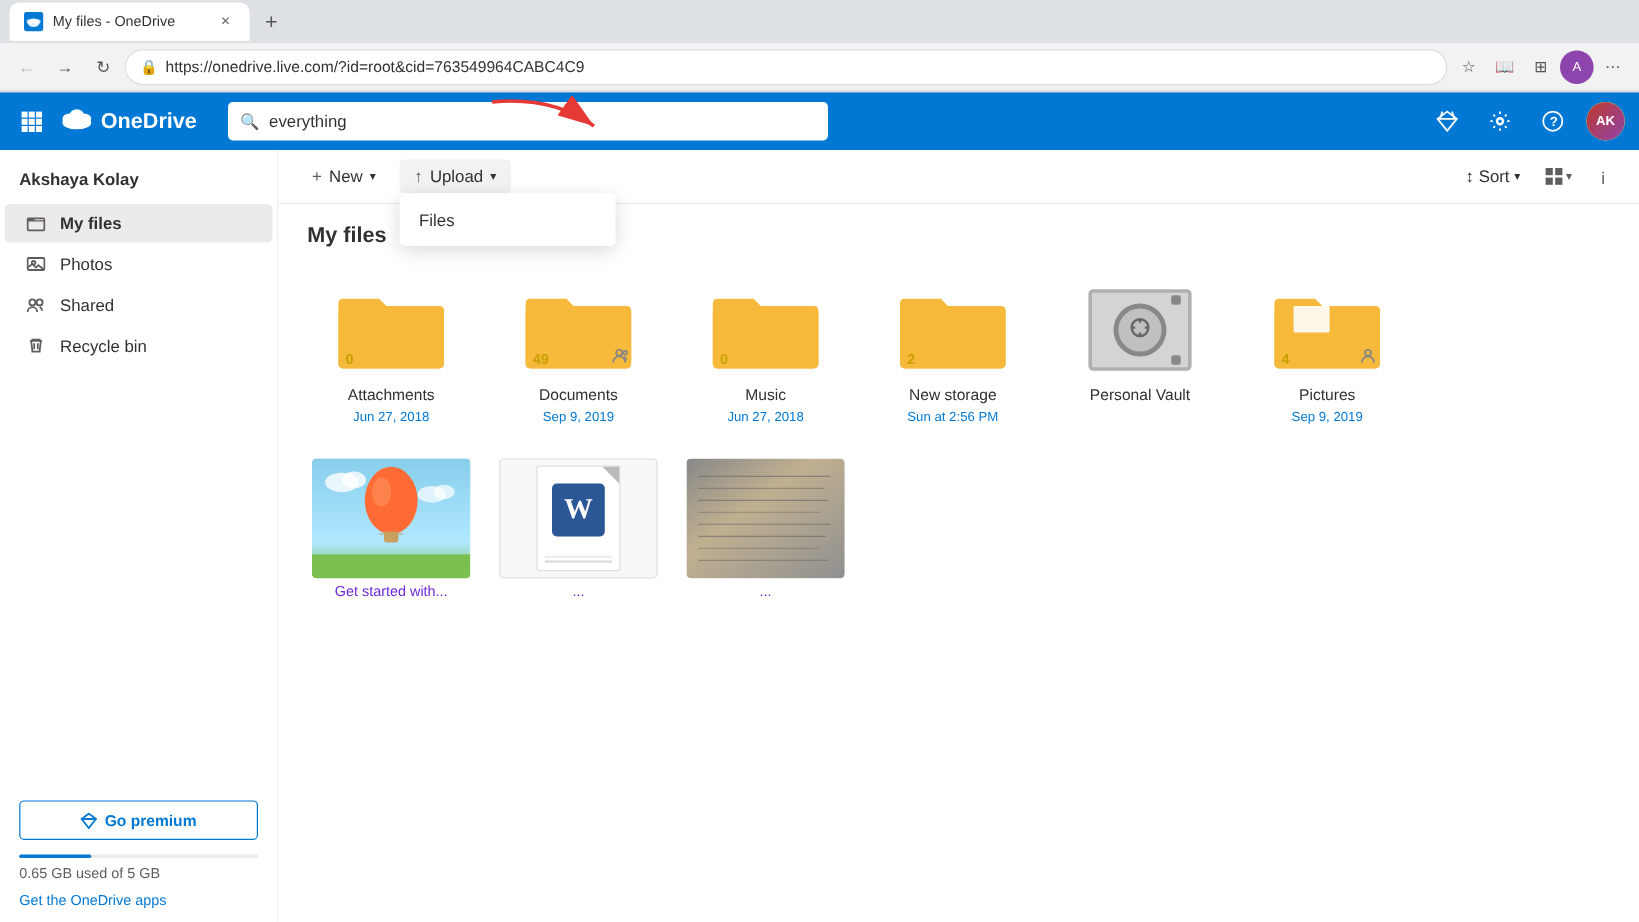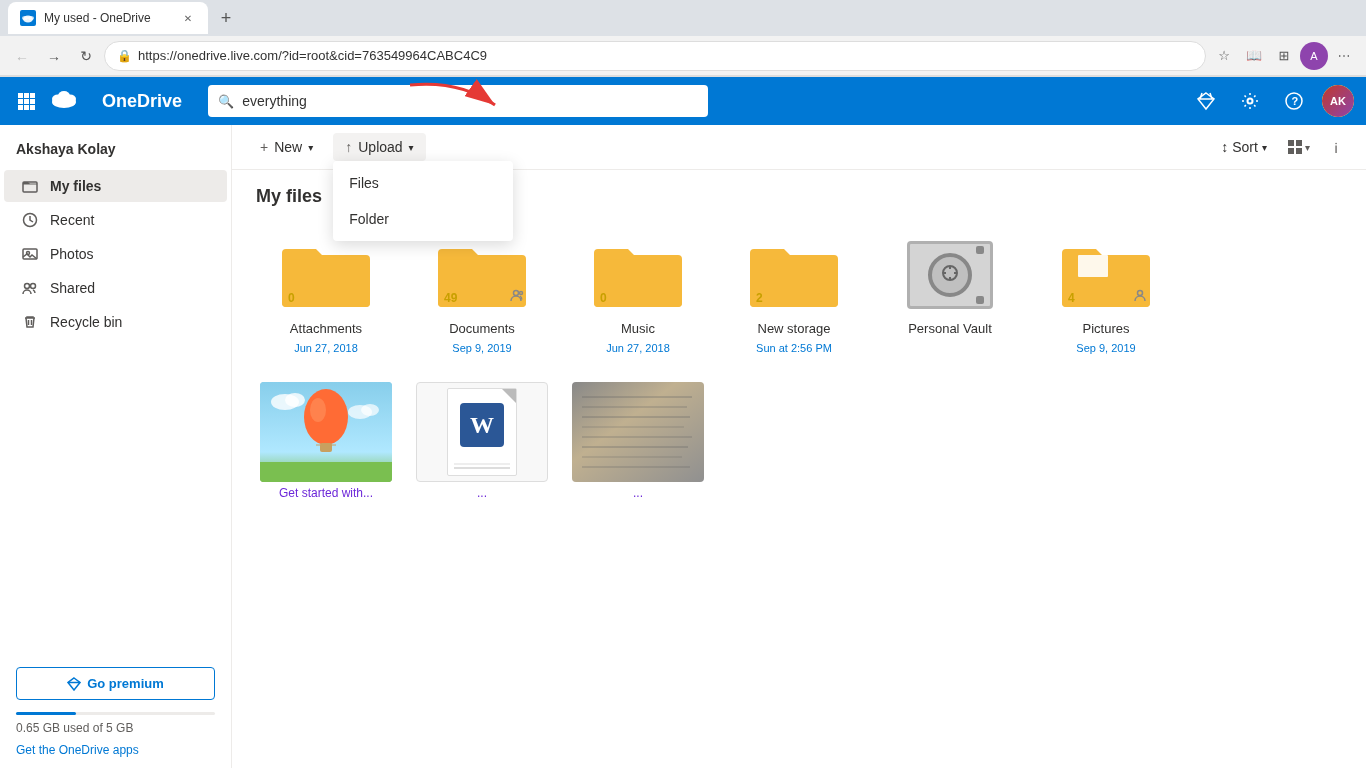--- a/index.html
+++ b/index.html
@@ -112,21 +112,21 @@
       align-items: center;
       padding: 0 12px;
       gap: 10px;
     }
     .od-waffle {
       color: white; font-size: 16px; cursor: pointer;
       width: 28px; height: 28px;
       display: flex; align-items: center; justify-content: center;
     }
     .od-logo {
-      display: flex; align-items: center; gap: 24px;
+      display: flex; align-items: center; gap: 6px;
       color: white; font-size: 18px; font-weight: 600;
       margin-right: 16px;
     }
     .od-logo-icon {
       color: white; font-size: 22px;
     }
     .od-search {
       flex: 1;
       display: flex;
       align-items: center;
@@ -479,21 +479,21 @@
 <div class="browser-chrome">
   <div class="browser-tab-bar">
     <div class="browser-tab">
       <div class="tab-favicon">
         <svg width="12" height="12" viewBox="0 0 12 12" fill="none">
           <ellipse cx="6" cy="7" rx="5" ry="3.5" fill="white" opacity="0.9"></ellipse>
           <ellipse cx="3" cy="6" rx="3" ry="2" fill="white" opacity="0.7"></ellipse>
           <ellipse cx="9" cy="6" rx="3" ry="2" fill="white" opacity="0.7"></ellipse>
         </svg>
       </div>
-      <span>My used - OneDrive</span>
+      <span>My files - OneDrive</span>
       <div class="tab-close">✕</div>
     </div>
     <div class="new-tab-btn">+</div>
   </div>
   <div class="browser-toolbar">
     <button class="nav-btn disabled">←</button>
     <button class="nav-btn">→</button>
     <button class="nav-btn">↻</button>
     <div class="address-bar">
       <span class="address-bar-icon">🔒</span>
@@ -574,29 +574,20 @@
       <div class="sidebar-icon">
         <svg width="16" height="16" viewBox="0 0 16 16" fill="#605e5c">
           <rect x="1" y="4" width="14" height="10" rx="1" fill="none" stroke="#605e5c" stroke-width="1.5"></rect>
           <path d="M1 6h14" stroke="#605e5c" stroke-width="1"></path>
           <path d="M1 6V5a1 1 0 011-1h4l2 2H1z" fill="#605e5c"></path>
         </svg>
       </div>
       <span>My files</span>
     </div>
 
-    <div class="sidebar-item">
-      <div class="sidebar-icon">
-        <svg width="16" height="16" viewBox="0 0 16 16" fill="none" stroke="#605e5c" stroke-width="1.5">
-          <circle cx="8" cy="8" r="6.5"></circle>
-          <path d="M8 4v4l3 2"></path>
-        </svg>
-      </div>
-      <span>Recent</span>
-    </div>
 
     <div class="sidebar-item">
       <div class="sidebar-icon">
         <svg width="16" height="16" viewBox="0 0 16 16" fill="none" stroke="#605e5c" stroke-width="1.5">
           <rect x="1" y="3" width="14" height="10" rx="1"></rect>
           <circle cx="6" cy="7" r="1.5"></circle>
           <path d="M1 11l4-3 3 3 2-2 5 4"></path>
         </svg>
       </div>
       <span>Photos</span>
@@ -657,21 +648,20 @@
 
       <div class="upload-dropdown-container">
         <button class="toolbar-btn" style="background:#f3f2f1;">
           <span class="toolbar-btn-icon">↑</span>
           <span>Upload</span>
           <span style="font-size:10px;">▾</span>
         </button>
 
         <div class="upload-dropdown">
           <div class="dropdown-item">Files</div>
-          <div class="dropdown-item">Folder</div>
         </div>
       </div>
 
       <div class="toolbar-right">
         <button class="sort-btn">
           <span style="font-size:14px;">↕</span>
           <span>Sort</span>
           <span style="font-size:10px;">▾</span>
         </button>
         <button class="view-btn">

